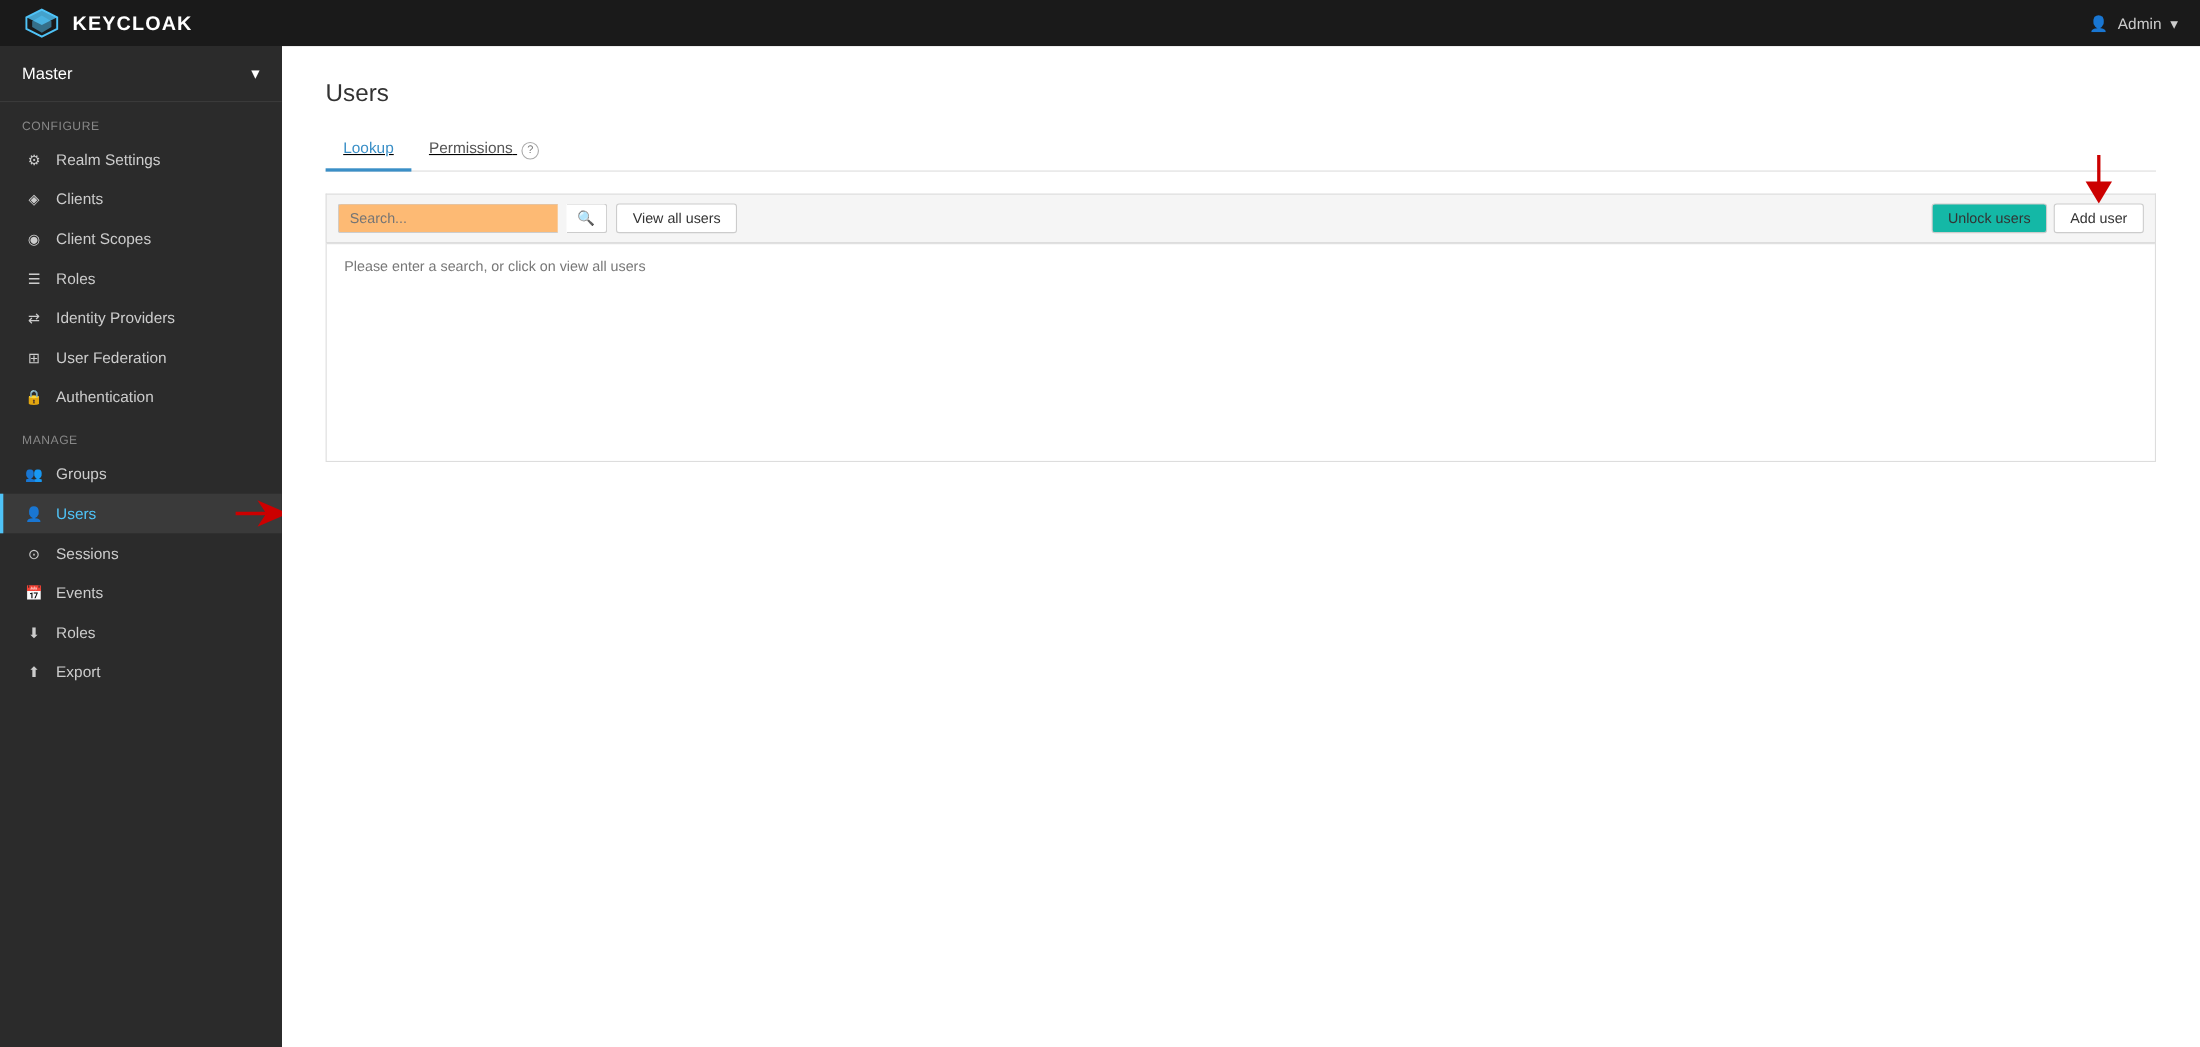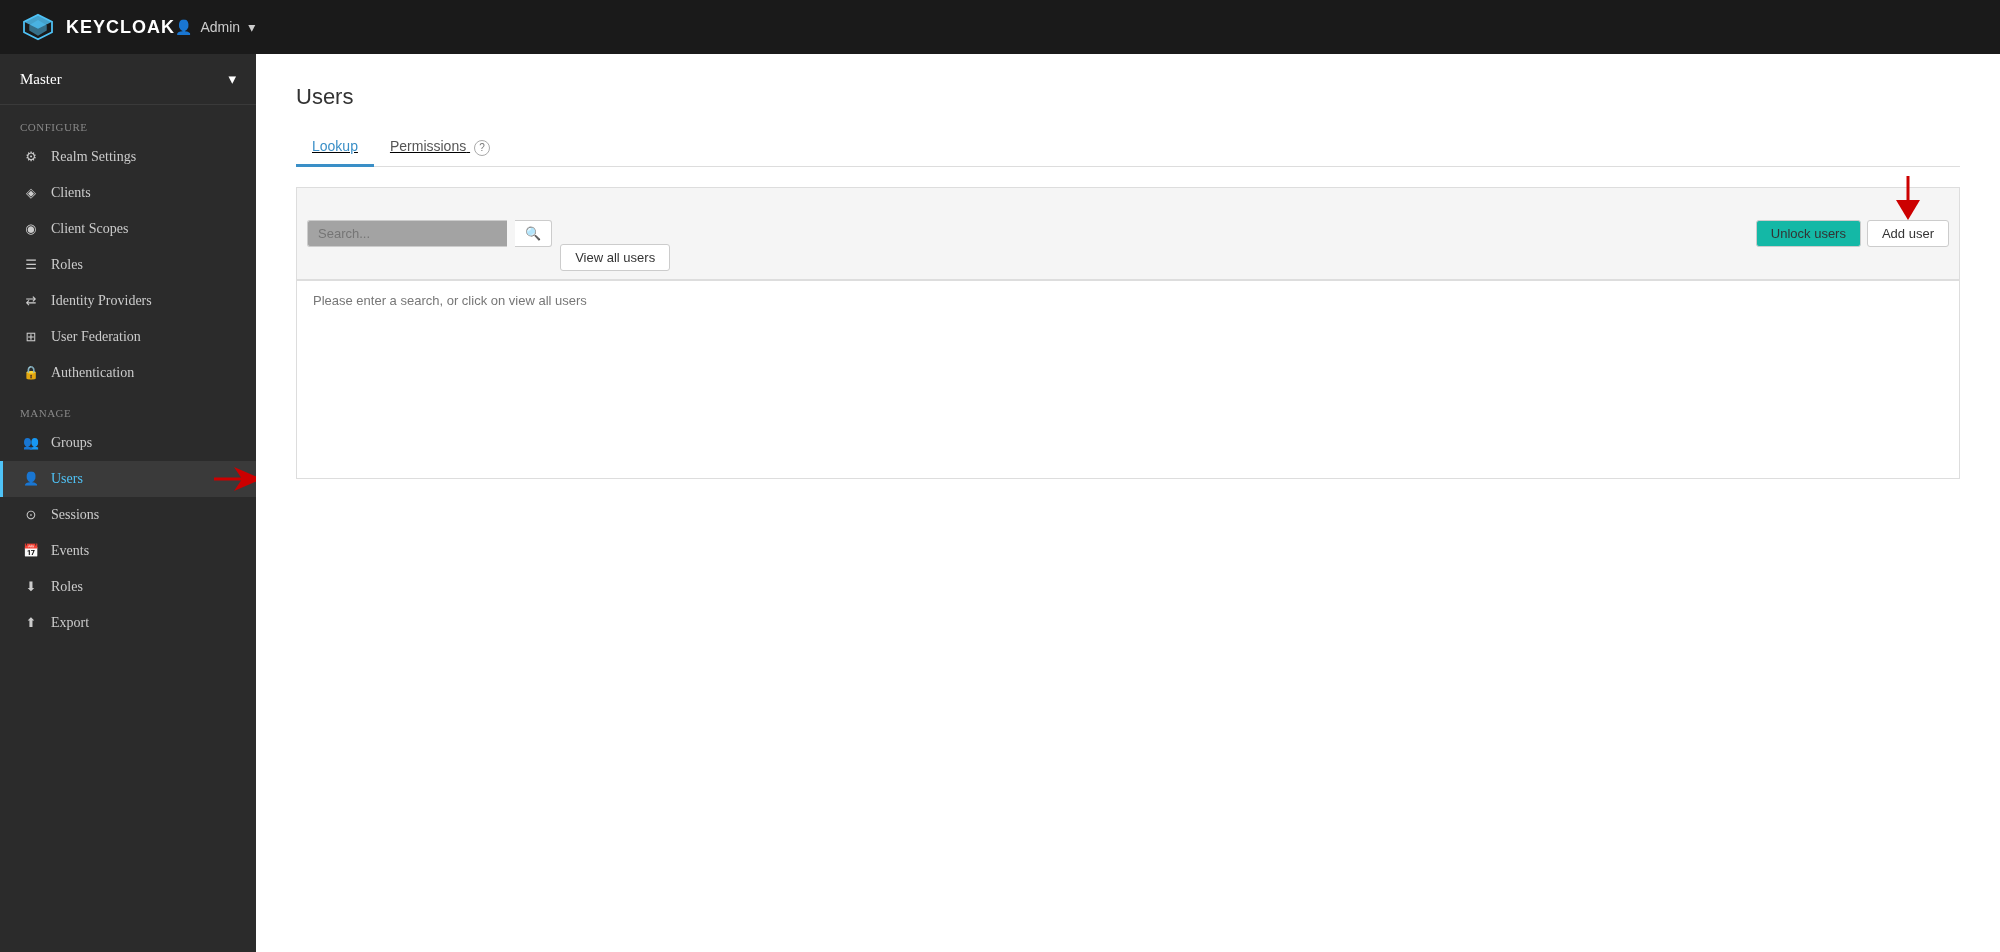--- a/index.html
+++ b/index.html
@@ -1,23 +1,24 @@
 <!DOCTYPE html>
 <html><head>
   <meta charset="utf-8">
   <style>
     * { margin: 0; padding: 0; box-sizing: border-box; }
     body { font-family: 'Helvetica Neue', Arial, sans-serif; font-size: 14px; background: #fff; display: flex; flex-direction: column; height: 100vh; overflow: hidden; }
 
     
     .navbar {
       background: #1a1a1a;
-      height: 54px;
-      display: flex;
-      align-items: center;
+      height: 42px;
+      display: flex;
+      align-items: center;
+      justify-content: space-between;
       padding: 0 20px;
       flex-shrink: 0;
     }
     .navbar-brand {
       display: flex;
       align-items: center;
       gap: 10px;
       color: #fff;
       font-size: 18px;
       font-weight: bold;
@@ -45,21 +46,20 @@
 
     
     .sidebar {
       width: 256px;
       background: #2b2b2b;
       color: #ccc;
       display: flex;
       flex-direction: column;
       overflow-y: auto;
       flex-shrink: 0;
-      font-family: Liberation Serif, serif;
     }
     .realm-selector {
       padding: 16px 20px;
       border-bottom: 1px solid #3a3a3a;
       display: flex;
       align-items: center;
       justify-content: space-between;
       cursor: pointer;
       color: #fff;
       font-size: 15px;
@@ -171,41 +171,40 @@
       position: relative;
     }
     .search-input {
       padding: 5px 10px;
       border: 1px solid #ccc;
       border-right: none;
       border-radius: 3px 0 0 3px;
       font-size: 13px;
       width: 200px;
       outline: none;
-      background: #a3a3a3;
+      background: #fdba74;
     }
     .search-btn {
       padding: 5px 10px;
       background: #fff;
       border: 1px solid #ccc;
       border-left: none;
       border-radius: 0 3px 3px 0;
       cursor: pointer;
       font-size: 13px;
       color: #555;
     }
     .view-all-btn {
       padding: 5px 14px;
       background: #fff;
       border: 1px solid #ccc;
       border-radius: 3px;
       cursor: pointer;
       font-size: 13px;
       color: #333;
-      margin-top: 48px;
     }
     .unlock-btn {
       padding: 5px 14px;
       background: #14b8a6;
       border: 1px solid #ccc;
       border-radius: 3px;
       cursor: pointer;
       font-size: 13px;
       color: #333;
     }

